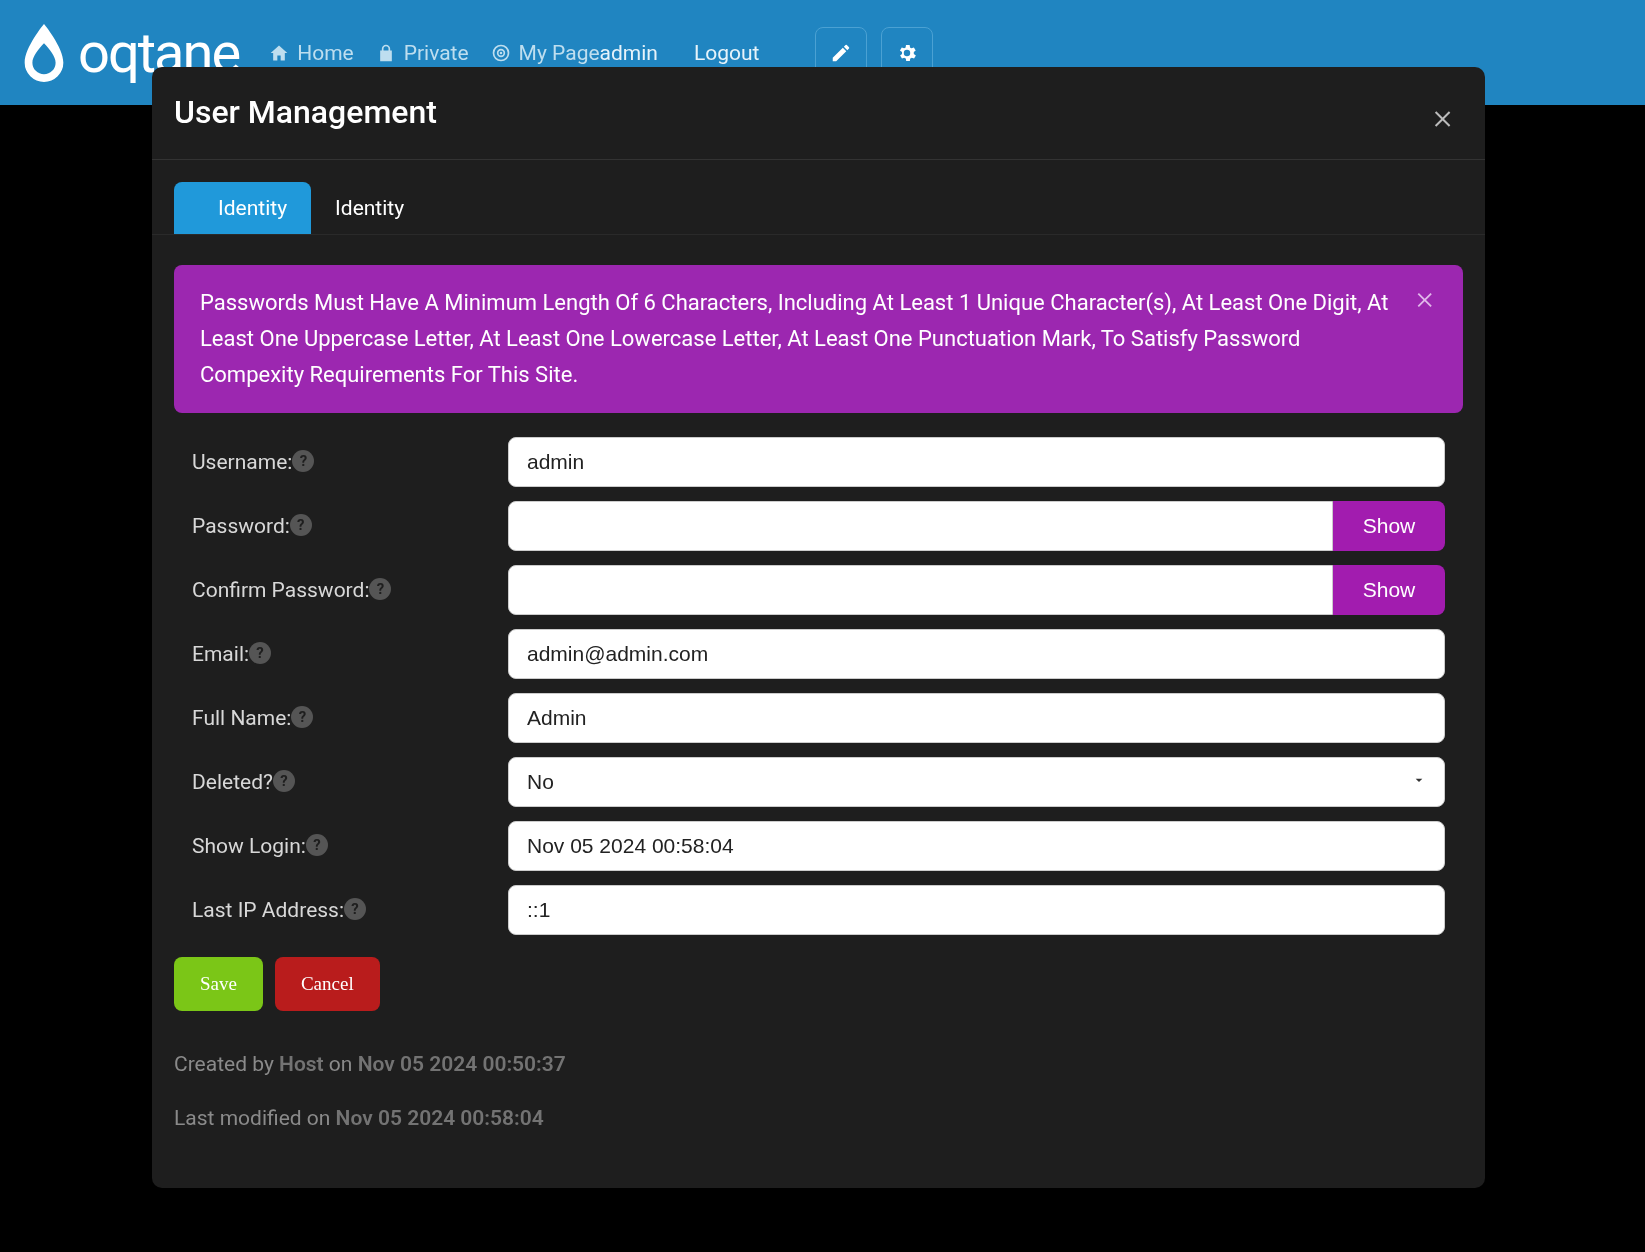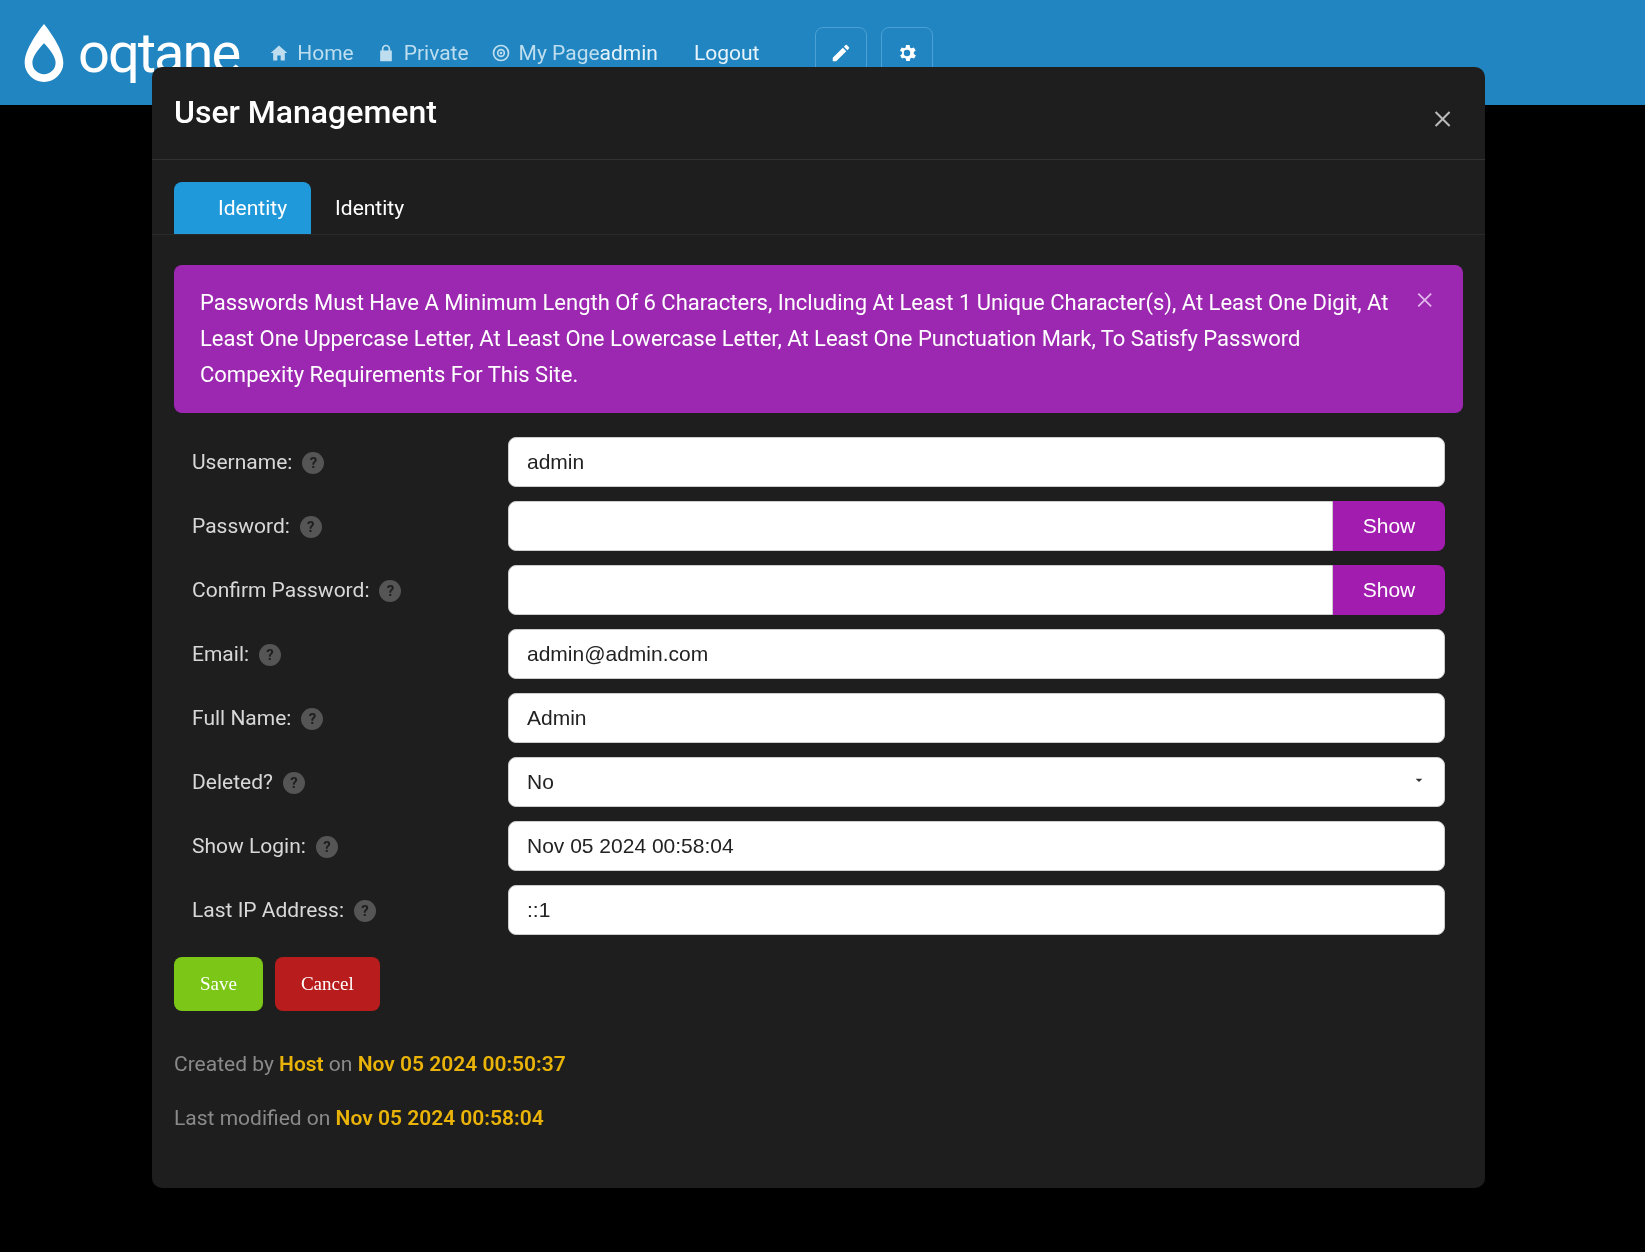--- a/index.html
+++ b/index.html
@@ -159,22 +159,21 @@
     padding: 24px 40px 0 40px;
   }
   .form-row {
     display: flex;
     align-items: center;
     margin-bottom: 14px;
   }
   .form-label {
     width: 316px;
     display: flex;
-    align-items: flex-end;
-    gap: 10px;
+    align-items: flex-start;
     font-size: 21px;
     color: #d8d8d8;
   }
   .help-icon {
     width: 22px; height: 22px;
     border-radius: 50%;
     background: #555;
     color: #1e1e1e;
     display: inline-flex;
     align-items: center;
@@ -243,21 +242,21 @@
   .btn-save { background: #7bc617; }
   .btn-cancel { background: #b91c1c; }
 
   .meta {
     padding: 40px 22px 0 22px;
     color: #8a8a8a;
     font-size: 21px;
     line-height: 1.3;
   }
   .meta p { margin-bottom: 26px; }
-  .meta b { color: #eab308; font-weight: 600; }
+  .meta b { color: #737373; font-weight: 600; }
 </style>
 </head>
 <body>
 
 <div class="topbar">
   <div class="logo">
     <svg class="logo-drop" viewBox="0 0 24 30">
         <path fill="#fff" d="M12 0 C12 0 2 12 2 20 a10 10 0 0 0 20 0 C22 12 12 0 12 0 Z M12 26 a6 6 0 0 1 -6 -6 c0 -3 3 -7 6 -10 c3 3 6 7 6 10 a6 6 0 0 1 -6 6 Z"></path>
       </svg>
     <span>oqtane</span>

